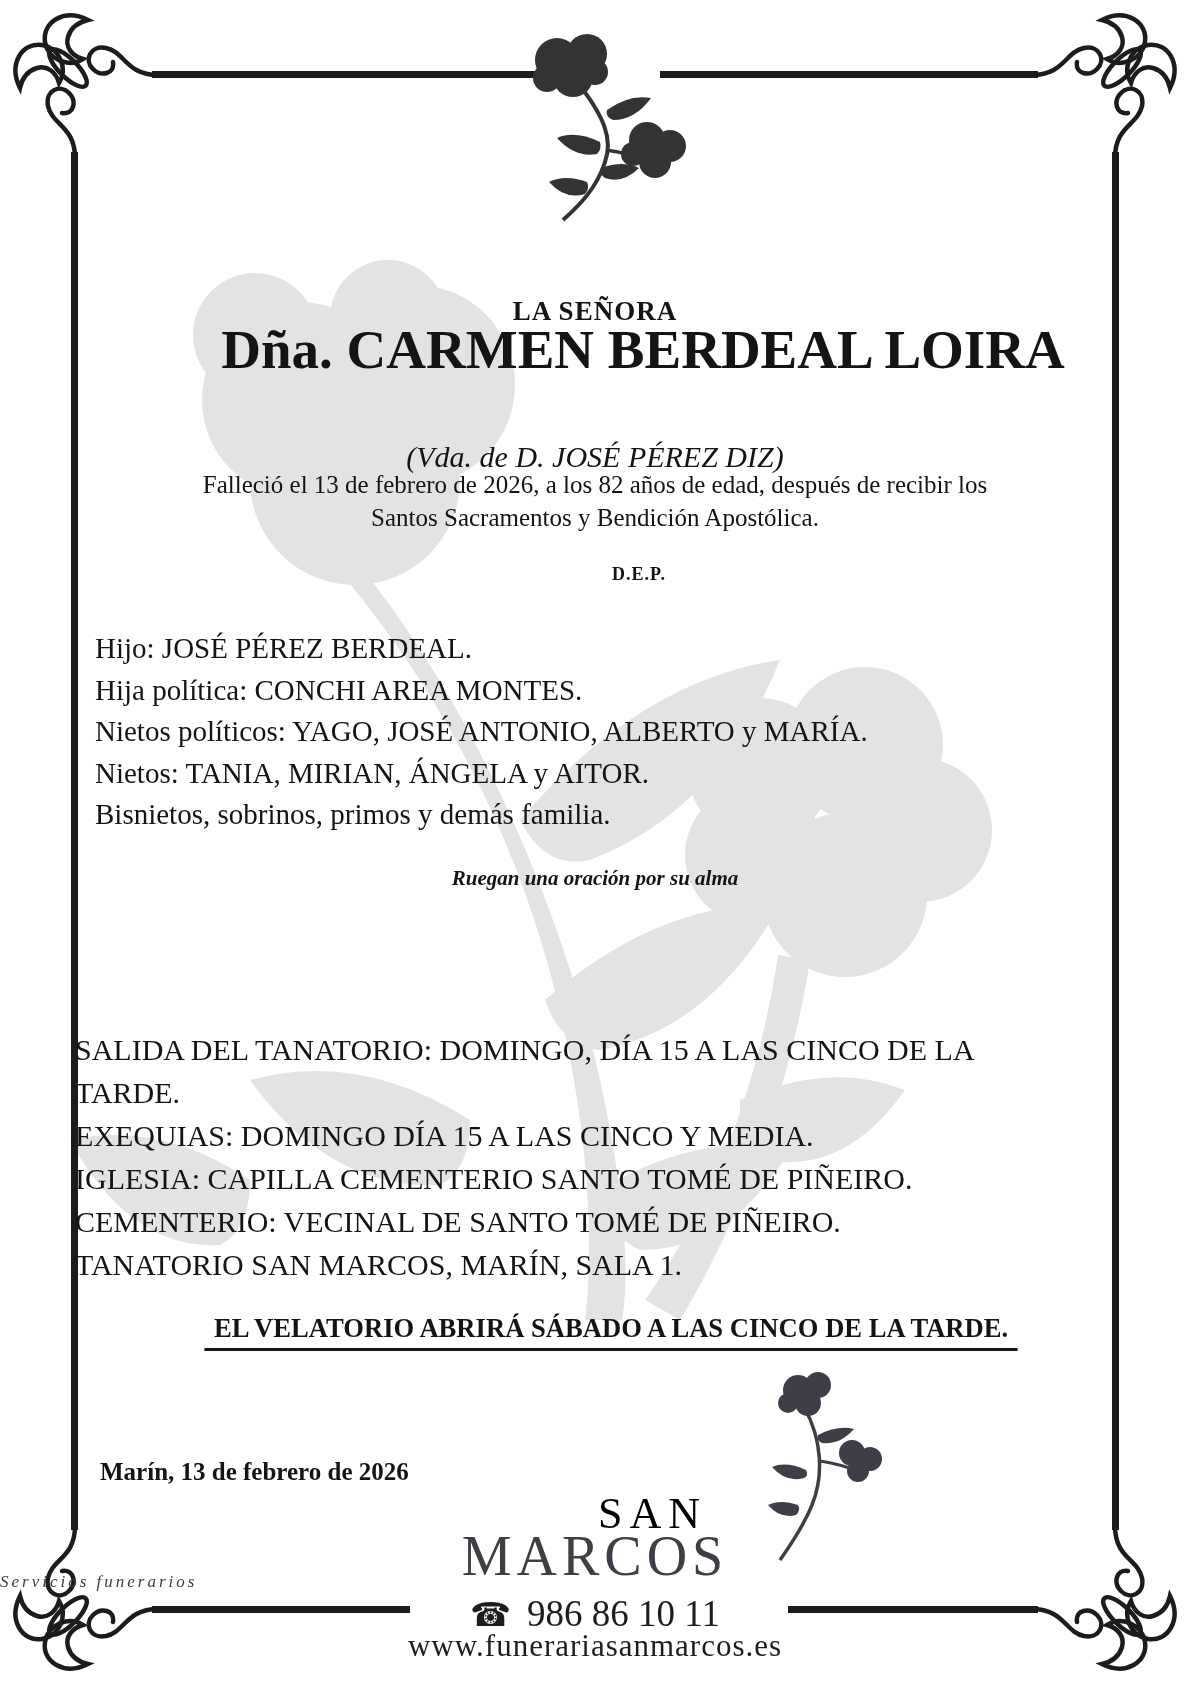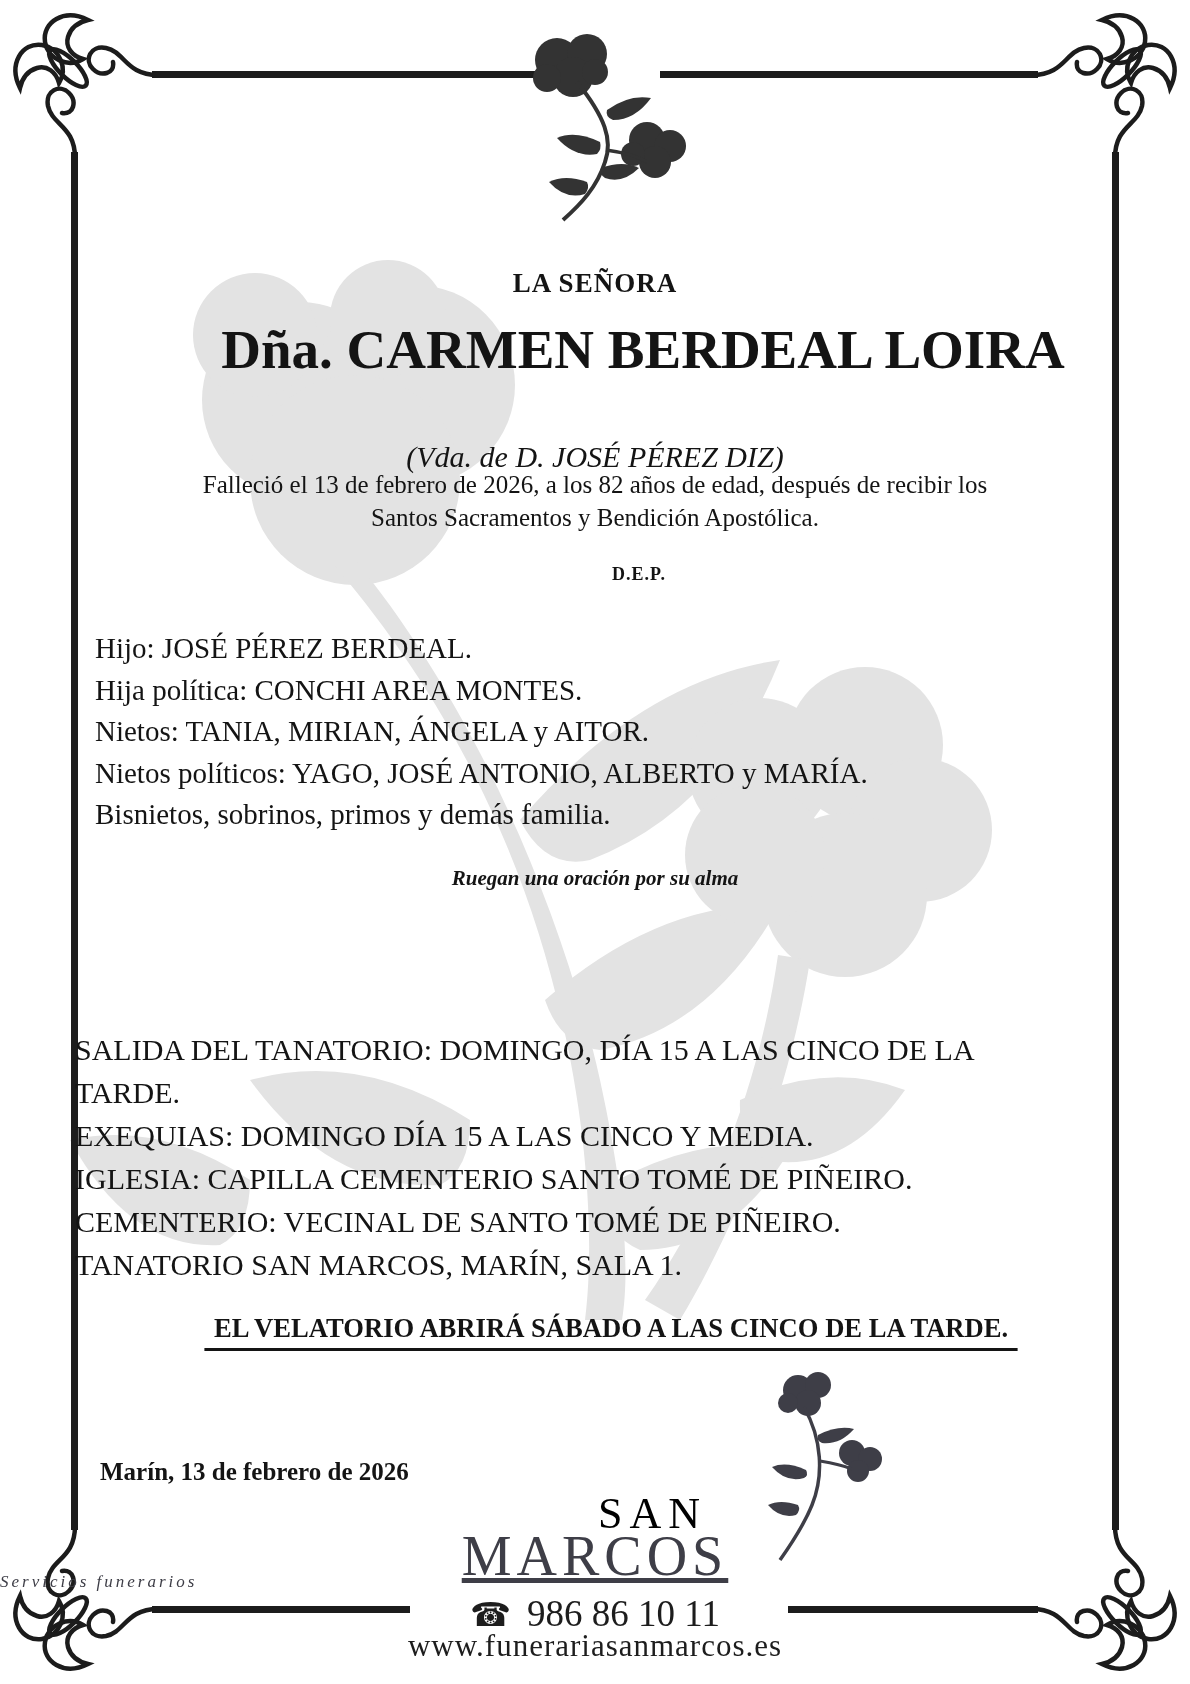--- a/index.html
+++ b/index.html
@@ -14,40 +14,40 @@
   .abs{position:absolute;}
   
   .bline{position:absolute;background:#1c1c1c;}
   .corner{position:absolute;width:150px;height:150px;}
   .corner svg{display:block;width:150px;height:150px;}
   .corner.tr{transform:scaleX(-1);}
   .corner.bl{transform:scaleY(-1);}
   .corner.br{transform:scale(-1,-1);}
   
   .center{left:0;width:1190px;text-align:center;}
-  .honorific{top:268px;font-size:27px;font-weight:bold;letter-spacing:1px;}
+  .honorific{top:296px;font-size:27px;font-weight:bold;letter-spacing:1px;}
   .deceased{top:318px;font-size:55px;font-weight:bold;padding-left:48px;}
   .widow{top:440px;font-size:30px;font-style:italic;}
   .deathtext{top:468px;font-size:25px;line-height:33px;}
   .dep{top:564px;font-size:18px;font-weight:bold;letter-spacing:1px;padding-left:44px;}
   .family{top:628px;left:95px;width:1020px;font-size:29px;line-height:41.5px;}
   .prayer{top:866px;font-size:21px;font-weight:bold;font-style:italic;}
   .schedule{top:1028px;left:75px;width:948px;font-size:30px;line-height:43px;}
   .wake{top:1312px;margin-left:16px;}
   .wake span{
     display:inline-block;
     font-size:28px;font-weight:bold;
     border-bottom:3px solid #141414;
     padding:0 10px 4px 10px;
     transform:scaleX(0.95);
   }
   .dateline{top:1458px;left:100px;font-size:25px;font-weight:bold;}
   
   .logo-san{top:1488px;left:0;width:1190px;text-align:center;font-size:44px;letter-spacing:7px;color:#000000;text-indent:115px;}
-  .logo-marcos{top:1524px;left:0;width:1190px;text-align:center;font-size:56px;letter-spacing:5px;color:#3e3e47;text-decoration:underline;}
+  .logo-marcos{top:1524px;left:0;width:1190px;text-align:center;font-size:56px;letter-spacing:5px;color:#3e3e47;}
   .logo-tagline{top:1572px;left:0;width:1190px;font-size:17px;font-style:italic;letter-spacing:3px;color:#3e3e47;}
   .phone-row{top:1592px;left:0;width:1190px;text-align:center;font-size:37px;color:#1d1d1d;}
   .phone-row .ph-icon{font-size:33px;margin-right:16px;}
   .website{top:1628px;left:0;width:1190px;text-align:center;font-size:31px;color:#1d1d1d;letter-spacing:1px;}
 </style>
 </head>
 <body>
 
 <div class="page">
 
@@ -152,22 +152,22 @@
   <div class="abs center deathtext">
     <div>Falleció el 13 de febrero de 2026, a los 82 años de edad, después de recibir los</div>
     <div>Santos Sacramentos y Bendición Apostólica.</div>
   </div>
 
   <div class="abs center dep">D.E.P.</div>
 
   <div class="abs family">
     <div>Hijo: JOSÉ PÉREZ BERDEAL.</div>
     <div>Hija política: CONCHI AREA MONTES.</div>
+    <div>Nietos políticos: YAGO, JOSÉ ANTONIO, ALBERTO y MARÍA.</div>
     <div>Nietos: TANIA, MIRIAN, ÁNGELA y AITOR.</div>
-    <div>Nietos políticos: YAGO, JOSÉ ANTONIO, ALBERTO y MARÍA.</div>
     <div>Bisnietos, sobrinos, primos y demás familia.</div>
   </div>
 
   <div class="abs center prayer">Ruegan una oración por su alma</div>
 
   <div class="abs schedule">
     <div>SALIDA DEL TANATORIO: DOMINGO, DÍA 15 A LAS CINCO DE LA TARDE.</div>
     <div>EXEQUIAS: DOMINGO DÍA 15 A LAS CINCO Y MEDIA.</div>
     <div>IGLESIA: CAPILLA CEMENTERIO SANTO TOMÉ DE PIÑEIRO.</div>
     <div>CEMENTERIO: VECINAL DE SANTO TOMÉ DE PIÑEIRO.</div>

